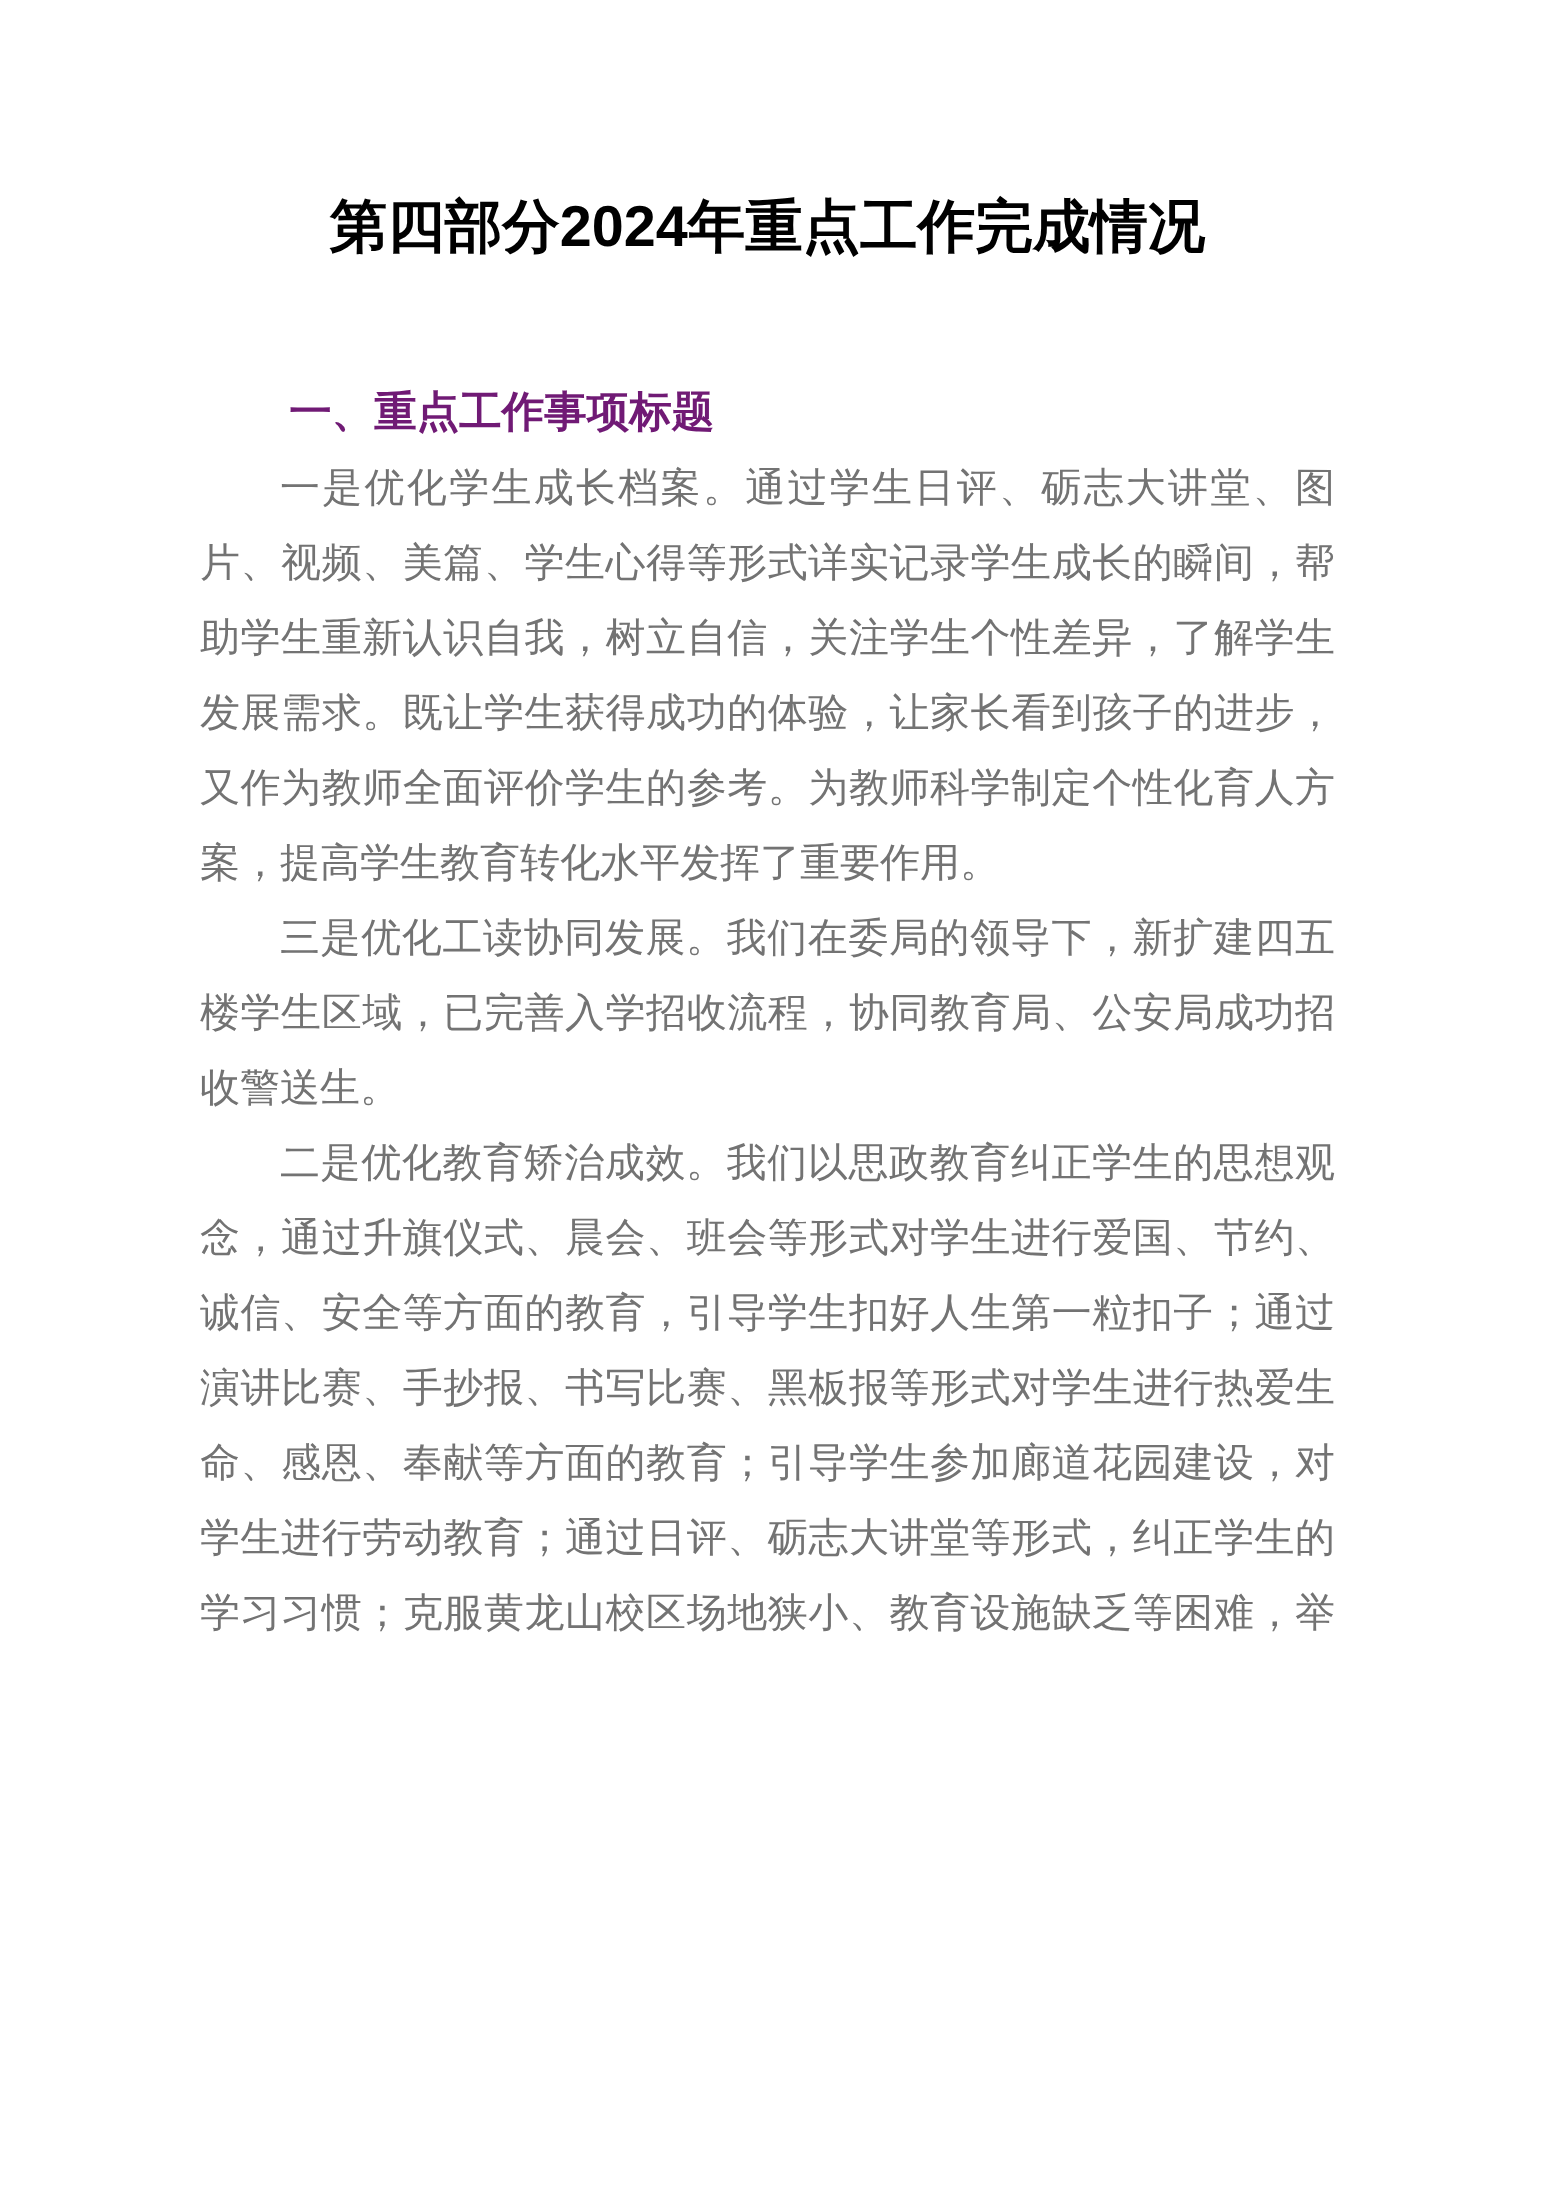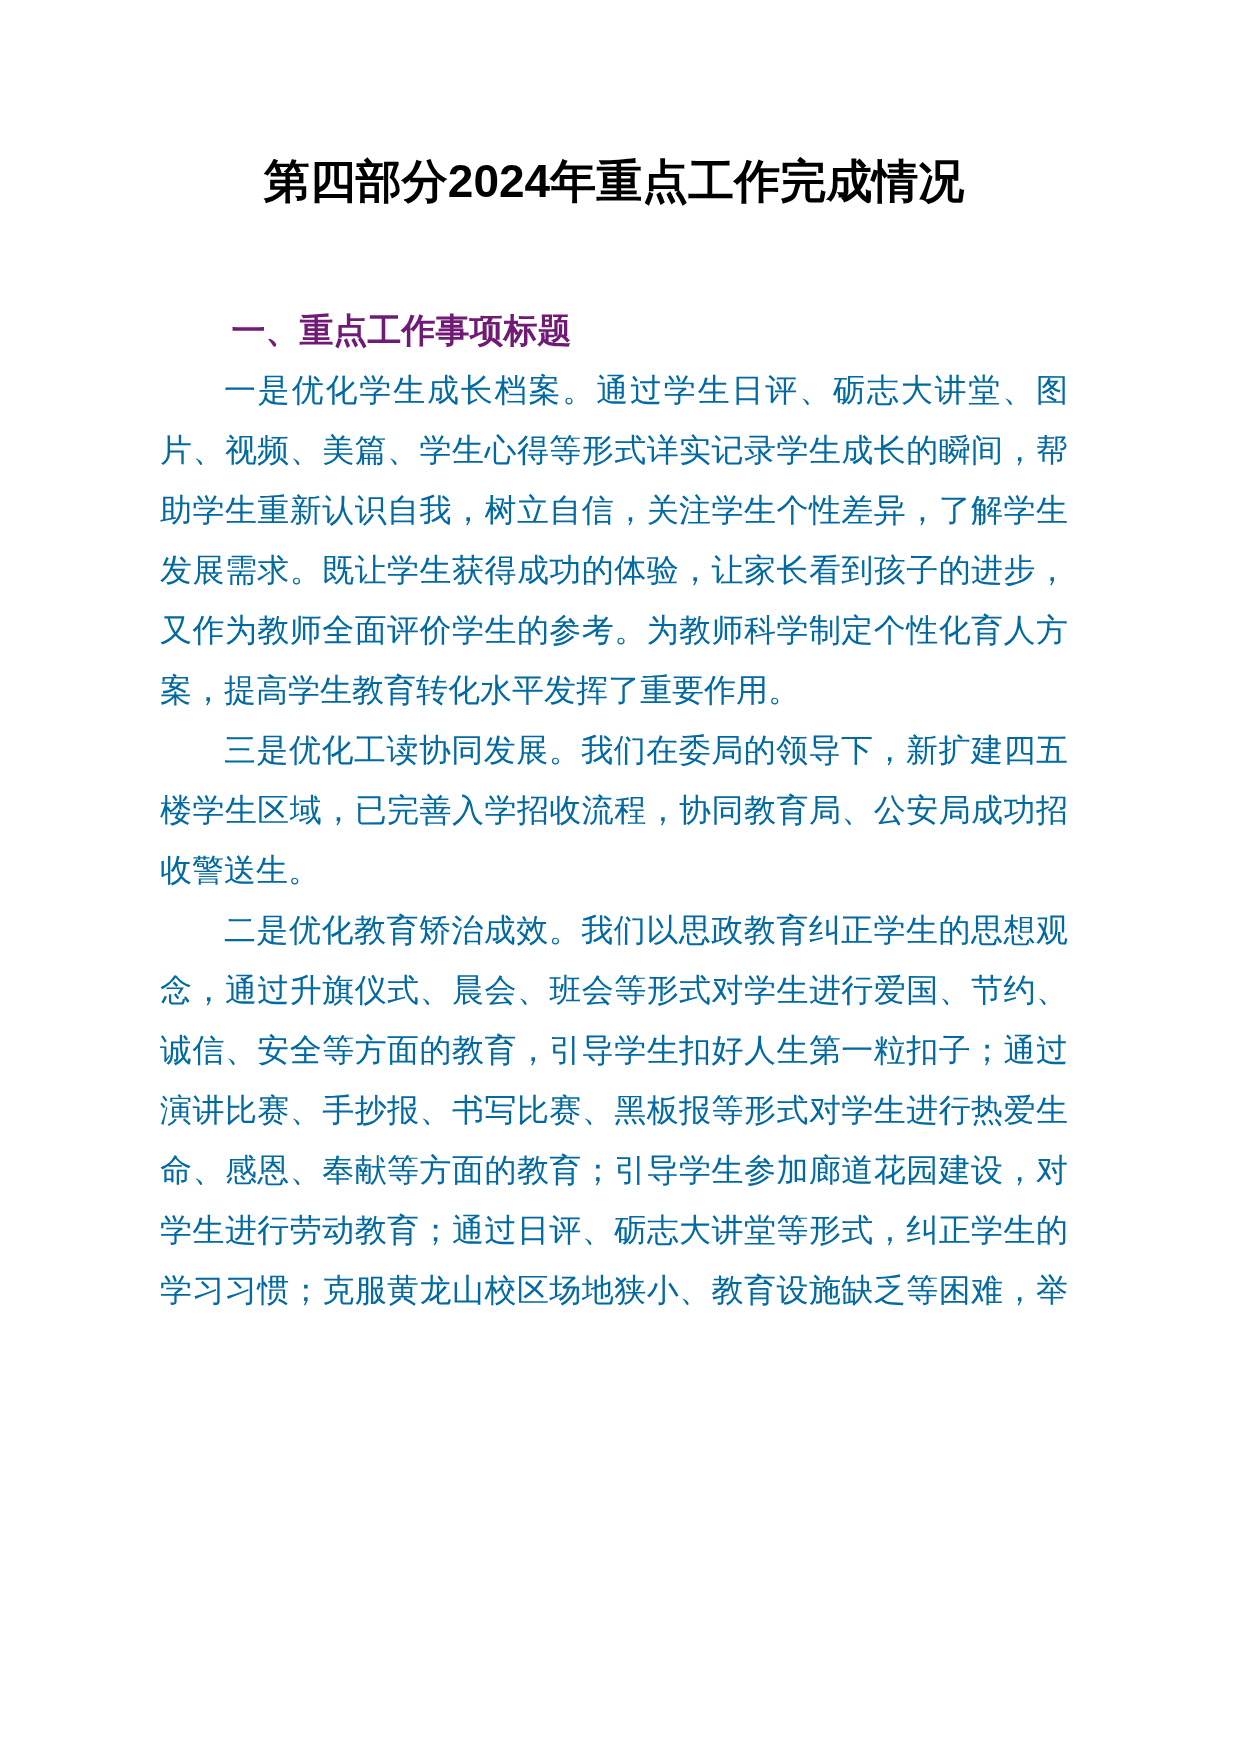--- a/index.html
+++ b/index.html
@@ -38,21 +38,21 @@
     color: #701a75;
   }
   .para {
     margin: 0;
     font-size: 32px;
     font-weight: 400;
     line-height: 60px;
     text-align: justify;
     text-justify: inter-character;
     text-indent: 2em;
-    color: #0369a1;
+    color: #737373;
   }
 </style>
 </head>
 <body>
 
 <div class="page">
   <h1 class="doc-title">第四部分2024年重点工作完成情况</h1>
 
   <h2 class="section-heading">一、重点工作事项标题</h2>
 

